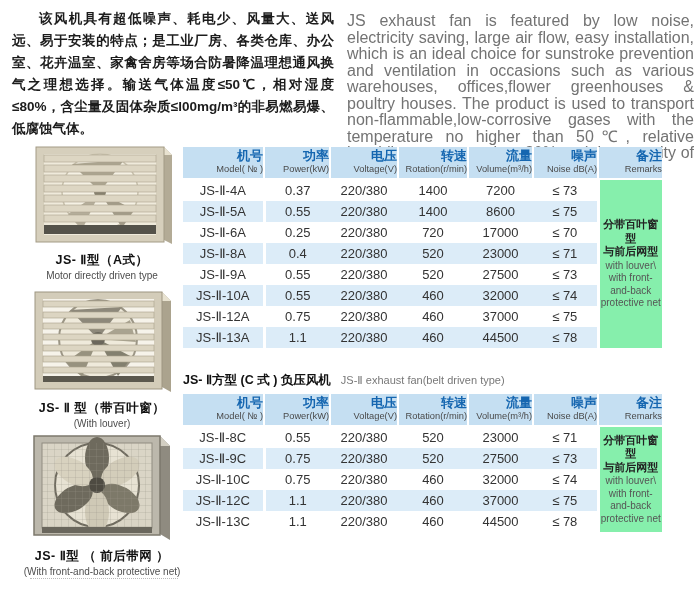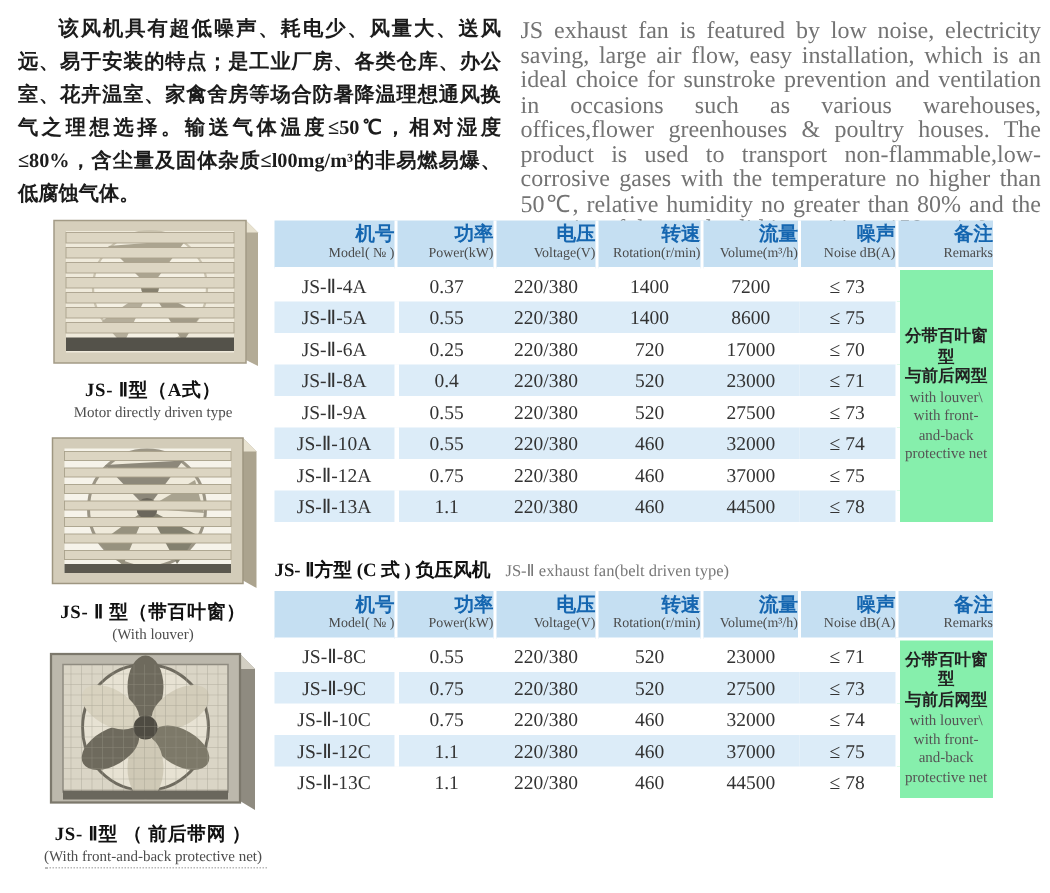--- a/index.html
+++ b/index.html
@@ -1,17 +1,17 @@
 <!DOCTYPE html>
 <html><head>
 <meta charset="utf-8">
 <style>
   html,body{margin:0;padding:0;background:#fff;}
   .page{position:relative;width:700px;height:595px;background:#ffffff;overflow:hidden;
-        font-family:Liberation Serif, serif;}
+        font-family:Liberation Sans, sans-serif;}
 
   
   .intro-zh{position:absolute;left:12px;top:8px;width:322px;margin:0;
             font-size:13.5px;font-weight:bold;color:#1c1c1c;line-height:22px;
             text-indent:2em;text-align:justify;}
   .intro-en{position:absolute;left:347px;top:13px;width:347px;margin:0;
             font-size:16px;color:#737373;line-height:16.5px;text-align:justify;}
 
   
   .product{position:absolute;left:22px;width:160px;margin:0;text-align:center;}

